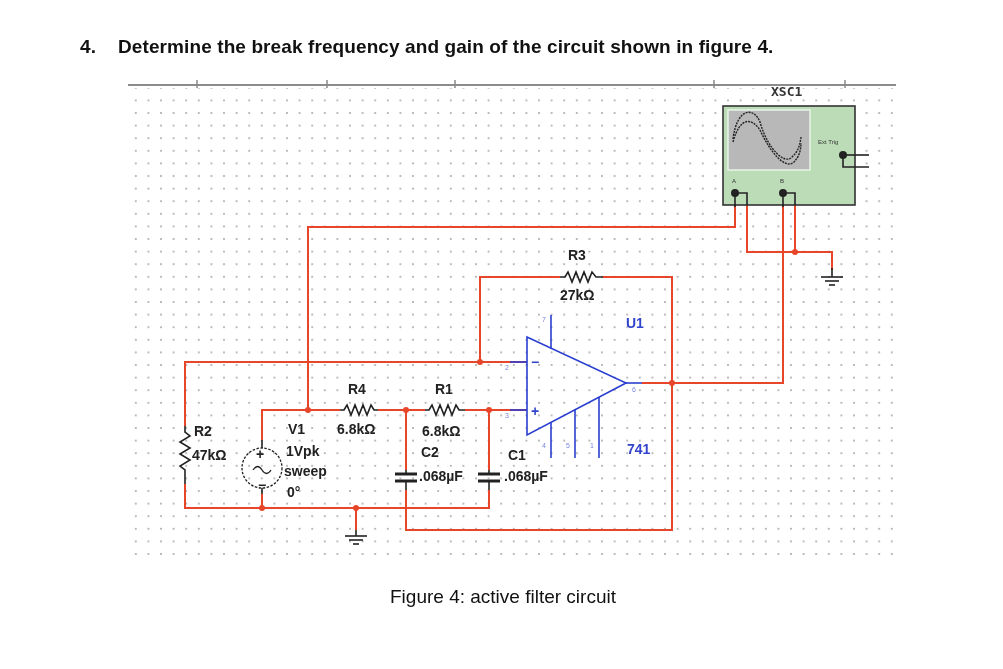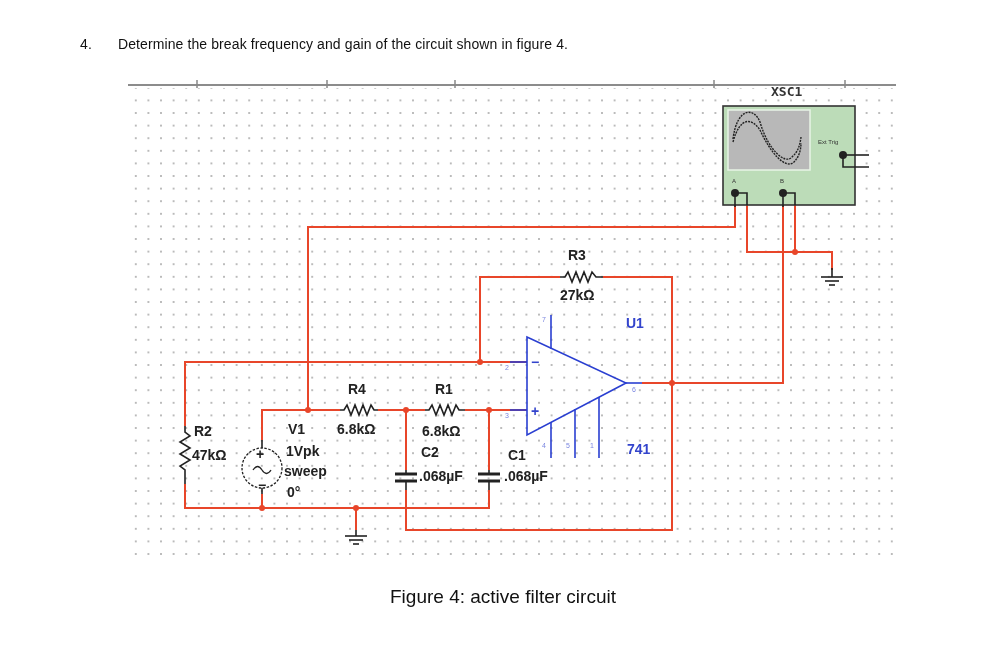--- a/index.html
+++ b/index.html
@@ -1,18 +1,18 @@
 <!DOCTYPE html>
 <html><head>
 <meta charset="utf-8">
 <style>
   html, body { margin:0; padding:0; background:#ffffff; }
   body { width:1003px; height:669px; position:relative; overflow:hidden;
          font-family:"Liberation Sans", sans-serif; }
-  .question { position:absolute; left:80px; top:36px; font-size:14px; color:#111; letter-spacing:0.1px; }
+  .question { position:absolute; left:80px; top:36px; font-size:19px; color:#111; letter-spacing:0.1px;font-weight:bold; }
   .question .num { display:inline-block; width:38px; }
   .caption { position:absolute; left:390px; top:586px; font-size:19px; color:#111; }
   svg#schematic { position:absolute; left:0; top:0; }
   .lbl { font-family:"Liberation Sans", sans-serif; font-weight:bold; fill:#222; font-size:14px; }
   .lbl-blue { font-family:"Liberation Sans", sans-serif; font-weight:bold; fill:#3344cc; font-size:14px; }
   .pin { font-family:"Liberation Sans", sans-serif; fill:#7a86e0; font-size:7px; }
   .scope-lbl { font-family:"DejaVu Sans Mono", monospace; font-weight:bold; fill:#333; font-size:13px; }
   .tiny { font-family:"Liberation Sans", sans-serif; fill:#333; font-size:6px; }
 </style>
 </head>

